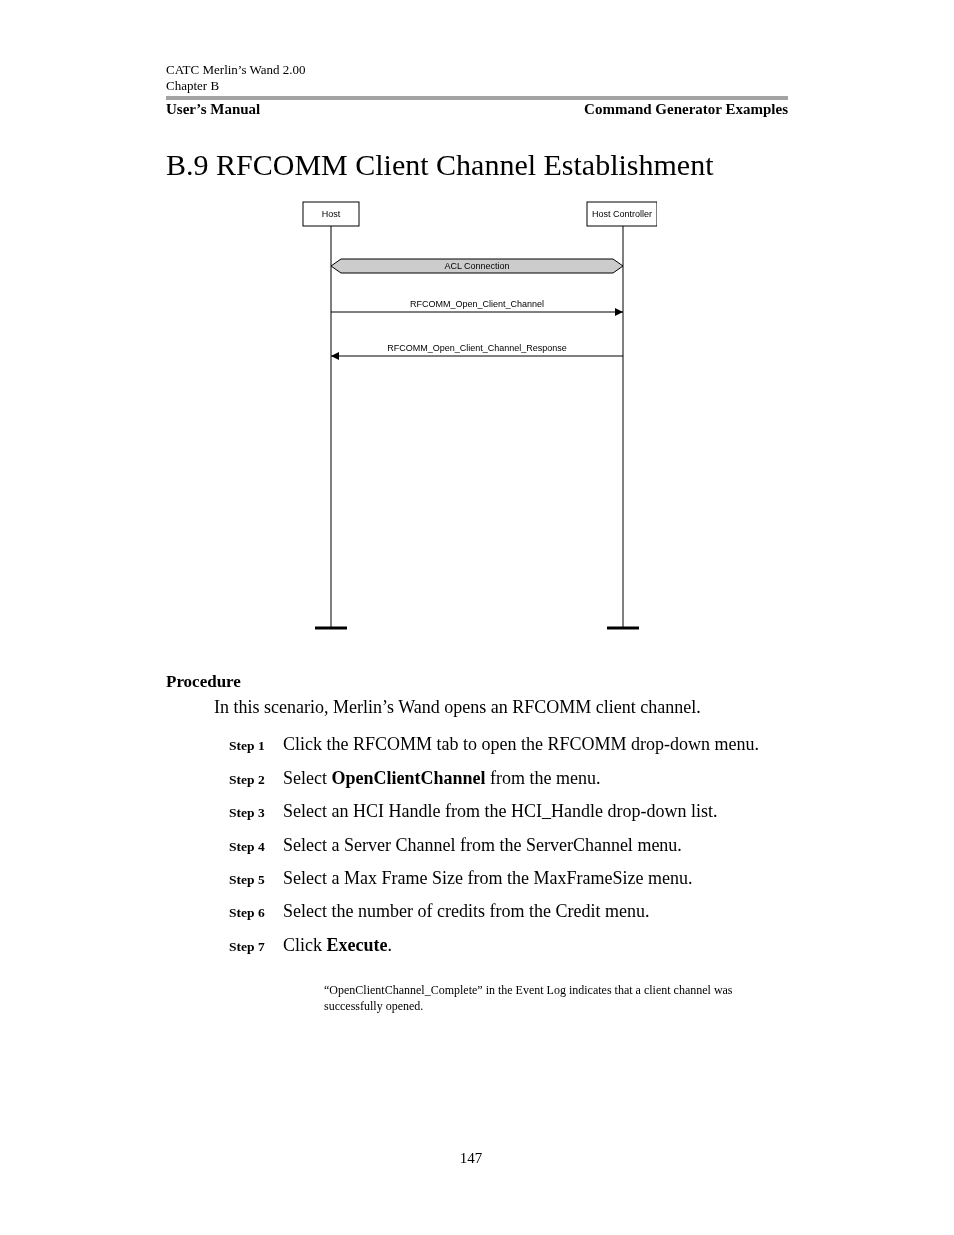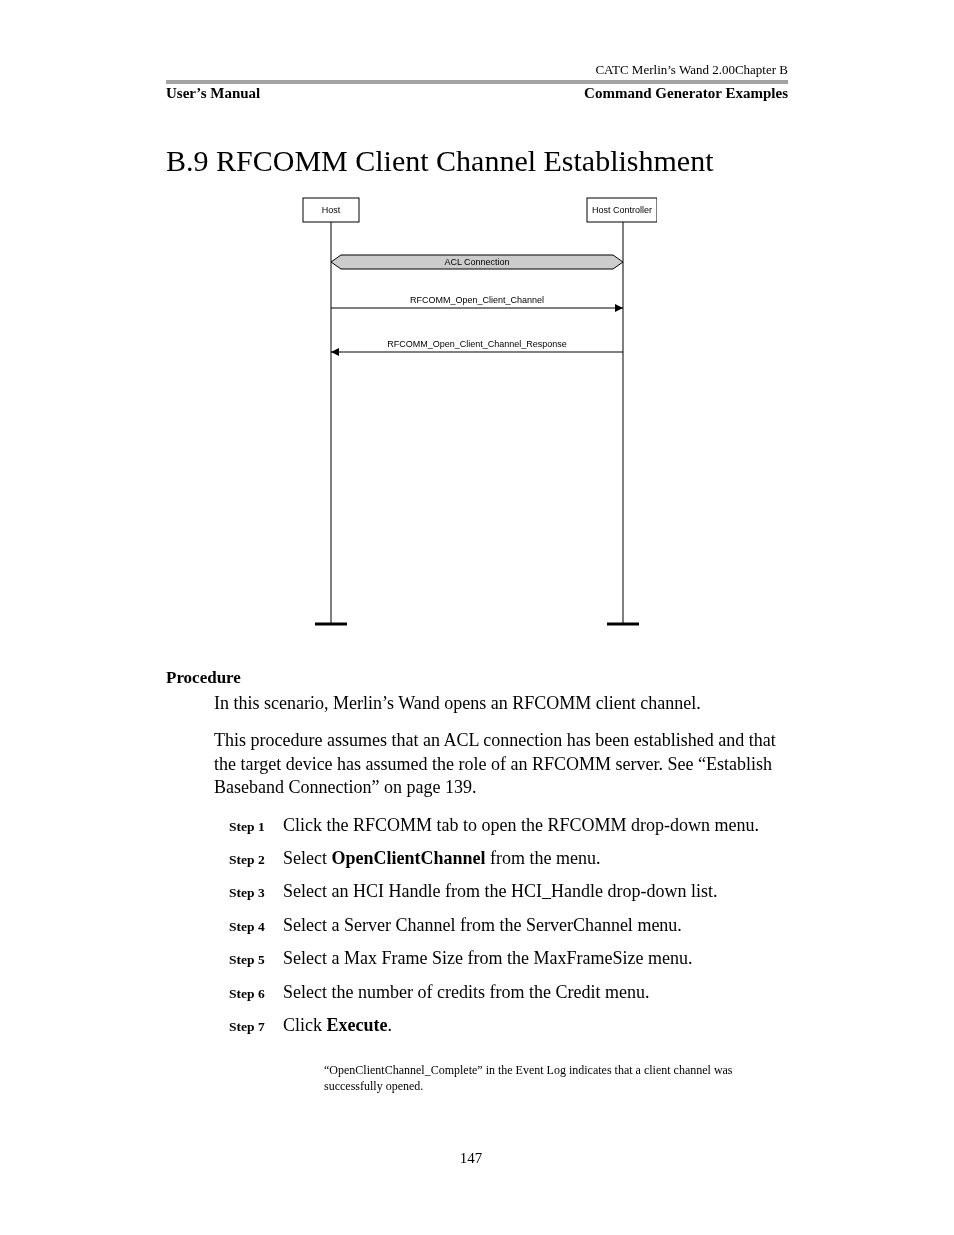--- a/index.html
+++ b/index.html
@@ -9,36 +9,37 @@
     height:1235px;
     font-family:"Times New Roman", Times, serif;
     color:#000;
     position:relative;
   }
   .page {
     padding:62px 166px 0 166px;
   }
   .hdr-row {
     display:flex;
-    justify-content:flex-end;
+    justify-content:center;
     font-size:13px;
+    flex-direction:column;
   }
   .hdr-sub {
     display:flex;
     justify-content:space-between;
     font-size:15px;
     font-weight:bold;
     border-top:4px solid #a3a3a3;
     margin-top:2px;
     padding-top:1px;
   }
   h1.title {
     font-weight:normal;
     font-size:30px;
-    margin-top:42px;
+    margin-top:30px;
     margin-left:0;
   }
   .diagram {
     margin:18px auto 0 auto;
     display:block;
   }
   .content {
     margin-top:32px;
   }
   .proc-label {
@@ -124,21 +125,20 @@
     <polygon points="34,156 42,152 42,160" fill="#000"></polygon>
     <text x="180" y="151" font-family="Arial,Helvetica,sans-serif" font-size="9" text-anchor="middle">RFCOMM_Open_Client_Channel_Response</text>
 
     <line x1="18" y1="428" x2="50" y2="428" stroke="#000" stroke-width="3"></line>
     <line x1="310" y1="428" x2="342" y2="428" stroke="#000" stroke-width="3"></line>
   </svg>
 
   <div class="content">
     <div class="proc-label">Procedure</div>
     <div class="para">In this scenario, Merlin’s Wand opens an RFCOMM client channel.</div>
-    <div class="para">This procedure assumes that an ACL connection has been established and that the target device has assumed the role of an RFCOMM server. See “Establish Baseband Connection” on page 139.</div>
 
     <div class="steps">
 
     <div class="step">
           <span class="step-label">Step 1</span>
           <span class="step-body">Click the RFCOMM tab to open the RFCOMM drop-down menu.</span>
         </div>
         <div class="step">
           <span class="step-label">Step 2</span>
           <span class="step-body">Select <b>OpenClientChannel</b> from the menu.</span>

